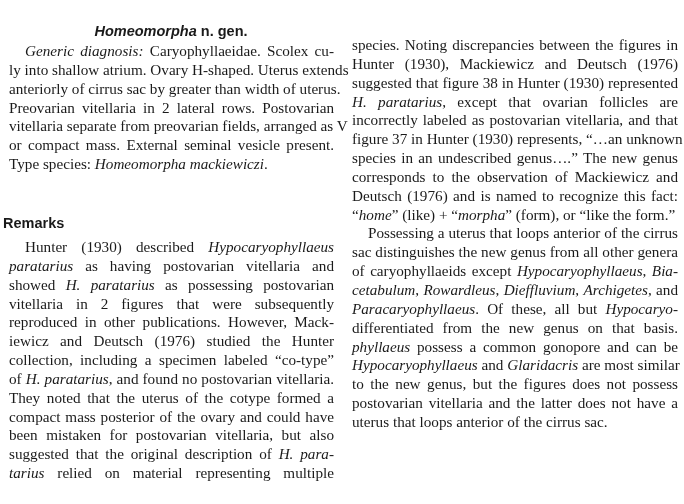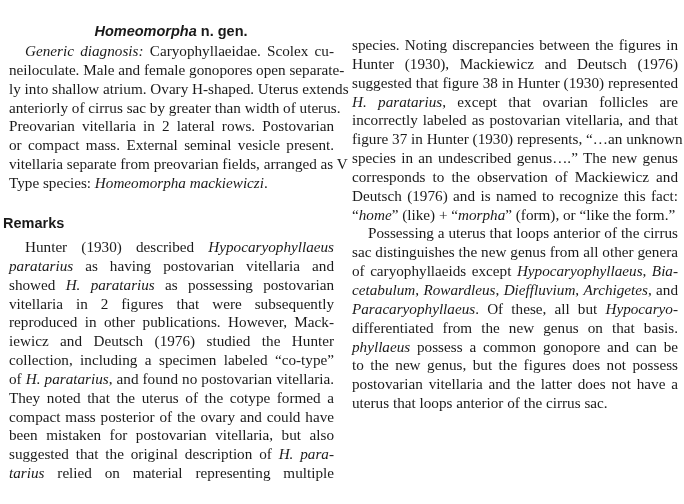--- a/index.html
+++ b/index.html
@@ -27,26 +27,25 @@
 </style>
 </head>
 <body>
 
 <div class="title">
   <i>Homeomorpha</i><span> n. gen.</span>
 </div>
 
 <div class="col col-left-a">
     <div class="line indent"><i>Generic diagnosis:</i><span> Caryophyllaeidae. Scolex cu-</span></div>
-    <div class="line"><span>neiloculate. Male and female gonopores open separate-</span></div>
     <div class="line"><span>ly into shallow atrium. Ovary H-shaped. Uterus extends</span></div>
     <div class="line"><span>anteriorly of cirrus sac by greater than width of uterus.</span></div>
     <div class="line"><span>Preovarian vitellaria in 2 lateral rows. Postovarian</span></div>
+    <div class="line"><span>vitellaria separate from preovarian fields, arranged as V</span></div>
     <div class="line"><span>or compact mass. External seminal vesicle present.</span></div>
-    <div class="line"><span>vitellaria separate from preovarian fields, arranged as V</span></div>
     <div class="line last"><span>Type species: </span><i>Homeomorpha mackiewiczi</i><span>.</span></div>
   </div>
 
 <div class="heading">Remarks</div>
 
 <div class="col col-left-b">
     <div class="line indent"><span>Hunter (1930) described </span><i>Hypocaryophyllaeus</i></div>
     <div class="line"><i>paratarius</i><span> as having postovarian vitellaria and</span></div>
     <div class="line"><span>showed </span><i>H. paratarius</i><span> as possessing postovarian</span></div>
     <div class="line"><span>vitellaria in 2 figures that were subsequently</span></div>
@@ -72,16 +71,17 @@
     <div class="line"><span>corresponds to the observation of Mackiewicz and</span></div>
     <div class="line"><span>Deutsch (1976) and is named to recognize this fact:</span></div>
     <div class="line last"><span>“</span><i>home</i><span>” (like) + “</span><i>morpha</i><span>” (form), or “like the form.”</span></div>
     <div class="line indent"><span>Possessing a uterus that loops anterior of the cirrus</span></div>
     <div class="line"><span>sac distinguishes the new genus from all other genera</span></div>
     <div class="line"><span>of caryophyllaeids except </span><i>Hypocaryophyllaeus</i><span>, </span><i>Bia-</i></div>
     <div class="line"><i>cetabulum</i><span>, </span><i>Rowardleus</i><span>, </span><i>Dieffluvium</i><span>, </span><i>Archigetes</i><span>, and</span></div>
     <div class="line"><i>Paracaryophyllaeus</i><span>. Of these, all but </span><i>Hypocaryo-</i></div>
     <div class="line"><span>differentiated from the new genus on that basis.</span></div>
     <div class="line"><i>phyllaeus</i><span> possess a common gonopore and can be</span></div>
+    <div class="line"><i>Hypocaryophyllaeus</i><span> and </span><i>Glaridacris</i><span> are most similar</span></div>
     <div class="line"><span>to the new genus, but the figures does not possess</span></div>
     <div class="line"><span>postovarian vitellaria and the latter does not have a</span></div>
     <div class="line last"><span>uterus that loops anterior of the cirrus sac.</span></div>
   </div>
 
 </body></html>

